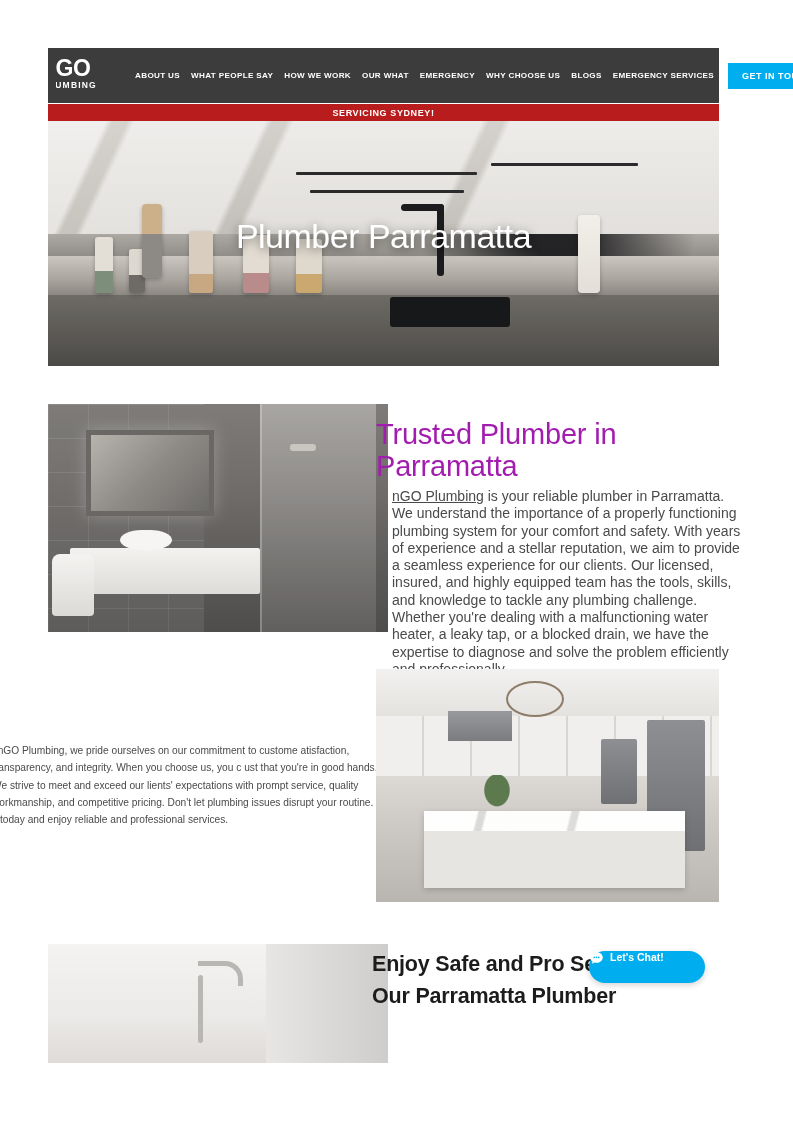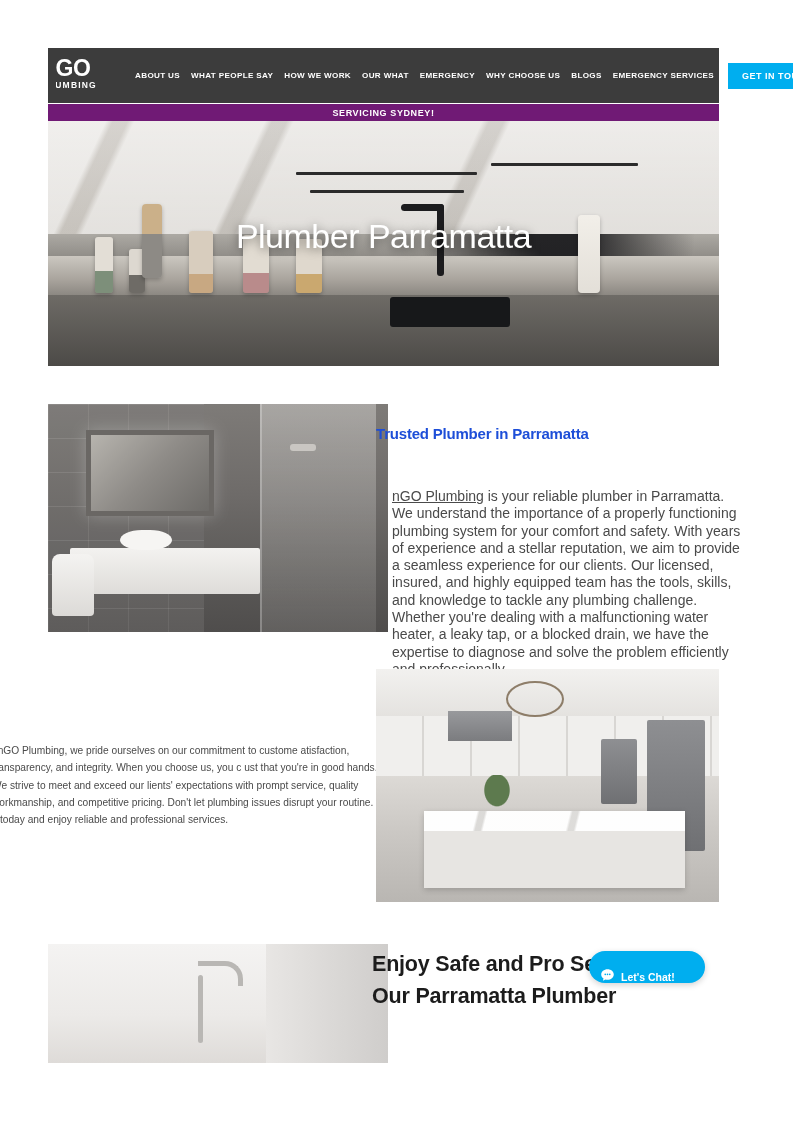--- a/index.html
+++ b/index.html
@@ -83,21 +83,21 @@
     cursor: pointer;
   }
 
   
   .servicing-bar {
     position: absolute;
     left: 48px;
     top: 104px;
     width: 671px;
     height: 17px;
-    background: #701a75;
+    background: #b91c1c;
     color: #ffffff;
     font-size: 9px;
     font-weight: 700;
     letter-spacing: 0.6px;
     display: flex;
     align-items: center;
     justify-content: center;
   }
 
   
@@ -241,23 +241,23 @@
     position: absolute;
     right: 72px; top: 40px; width: 26px; height: 7px;
     background: #c9c6c2; border-radius: 3px;
   }
 
   .sec1-heading {
     position: absolute;
     left: 376px;
     top: 418px;
     width: 300px;
-    color: #1d4ed8;
-    font-size: 15px;
-    font-weight: 700;
+    color: #a21caf;
+    font-size: 29px;
+    font-weight: 400;
     line-height: 32px;
     letter-spacing: -0.2px;
   }
   .sec1-body {
     position: absolute;
     left: 392px;
     top: 488px;
     width: 355px;
     color: #4a4a4a;
     font-size: 14px;
@@ -390,23 +390,22 @@
   
   .chat-widget {
     position: absolute;
     left: 589px;
     top: 951px;
     width: 116px;
     height: 32px;
     background: #00aeef;
     border-radius: 16px;
     display: flex;
-    align-items: flex-end;
+    align-items: flex-start;
     gap: 6px;
-    padding-left: 11px;
     cursor: pointer;
     box-shadow: 0 2px 6px rgba(0,0,0,0.18);
   }
   .chat-label {
     color: #ffffff;
     font-size: 10.5px;
     font-weight: 700;
   }
   .chat-icon svg { display: block; }
 </style>

